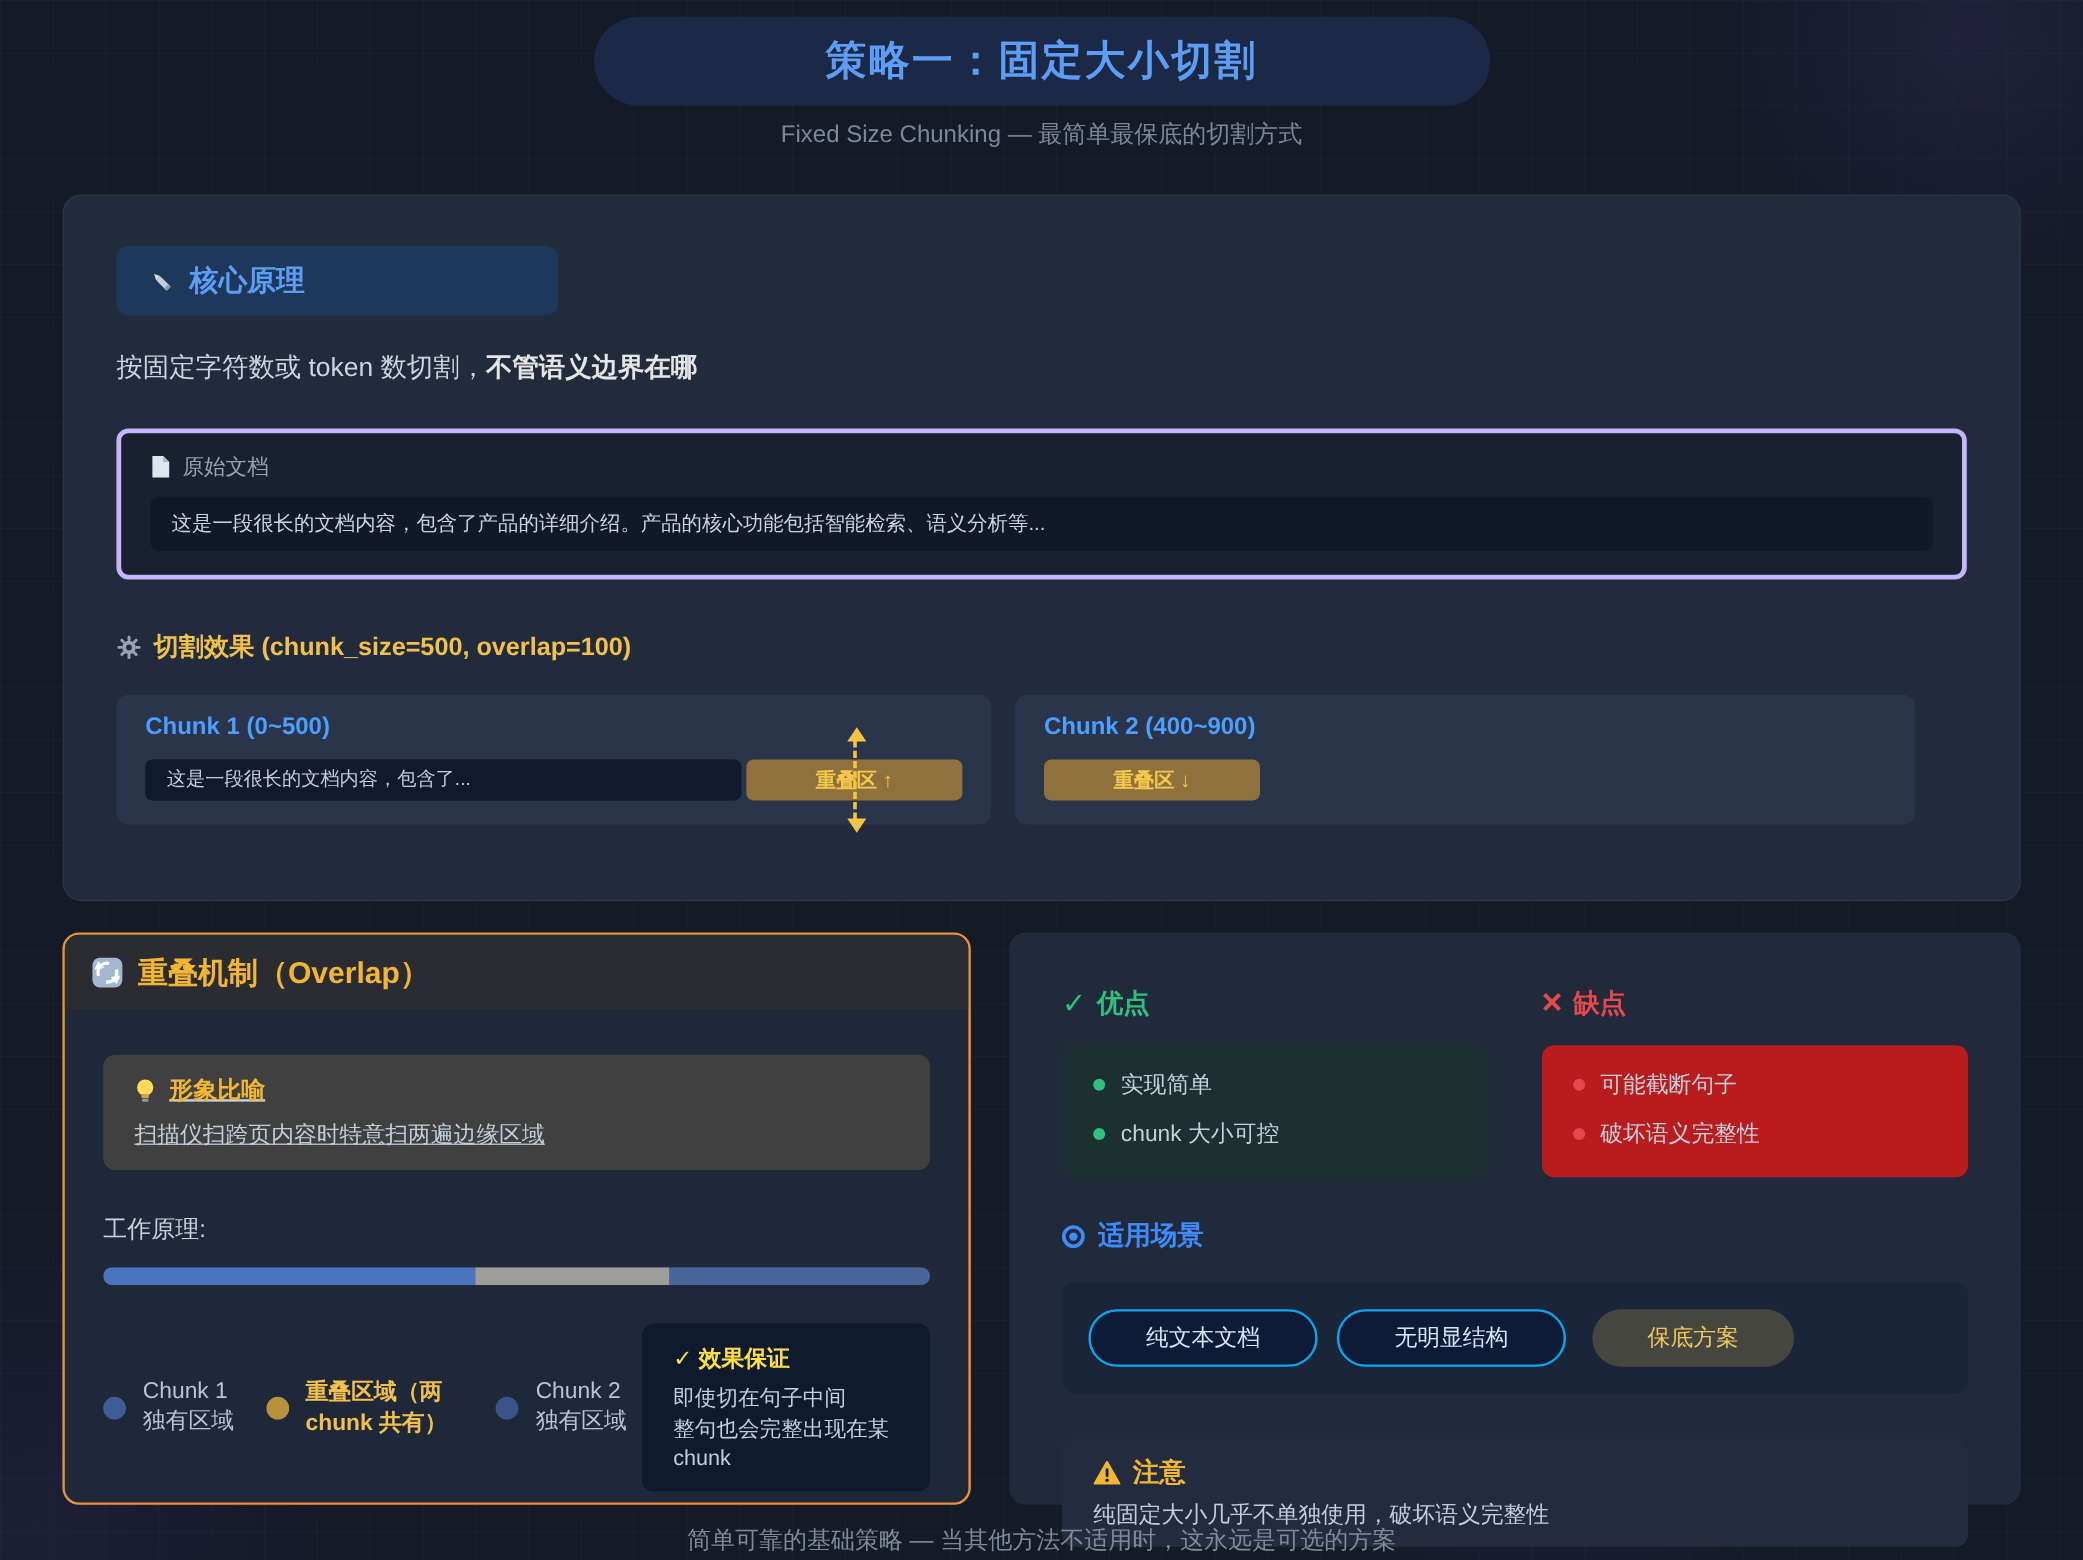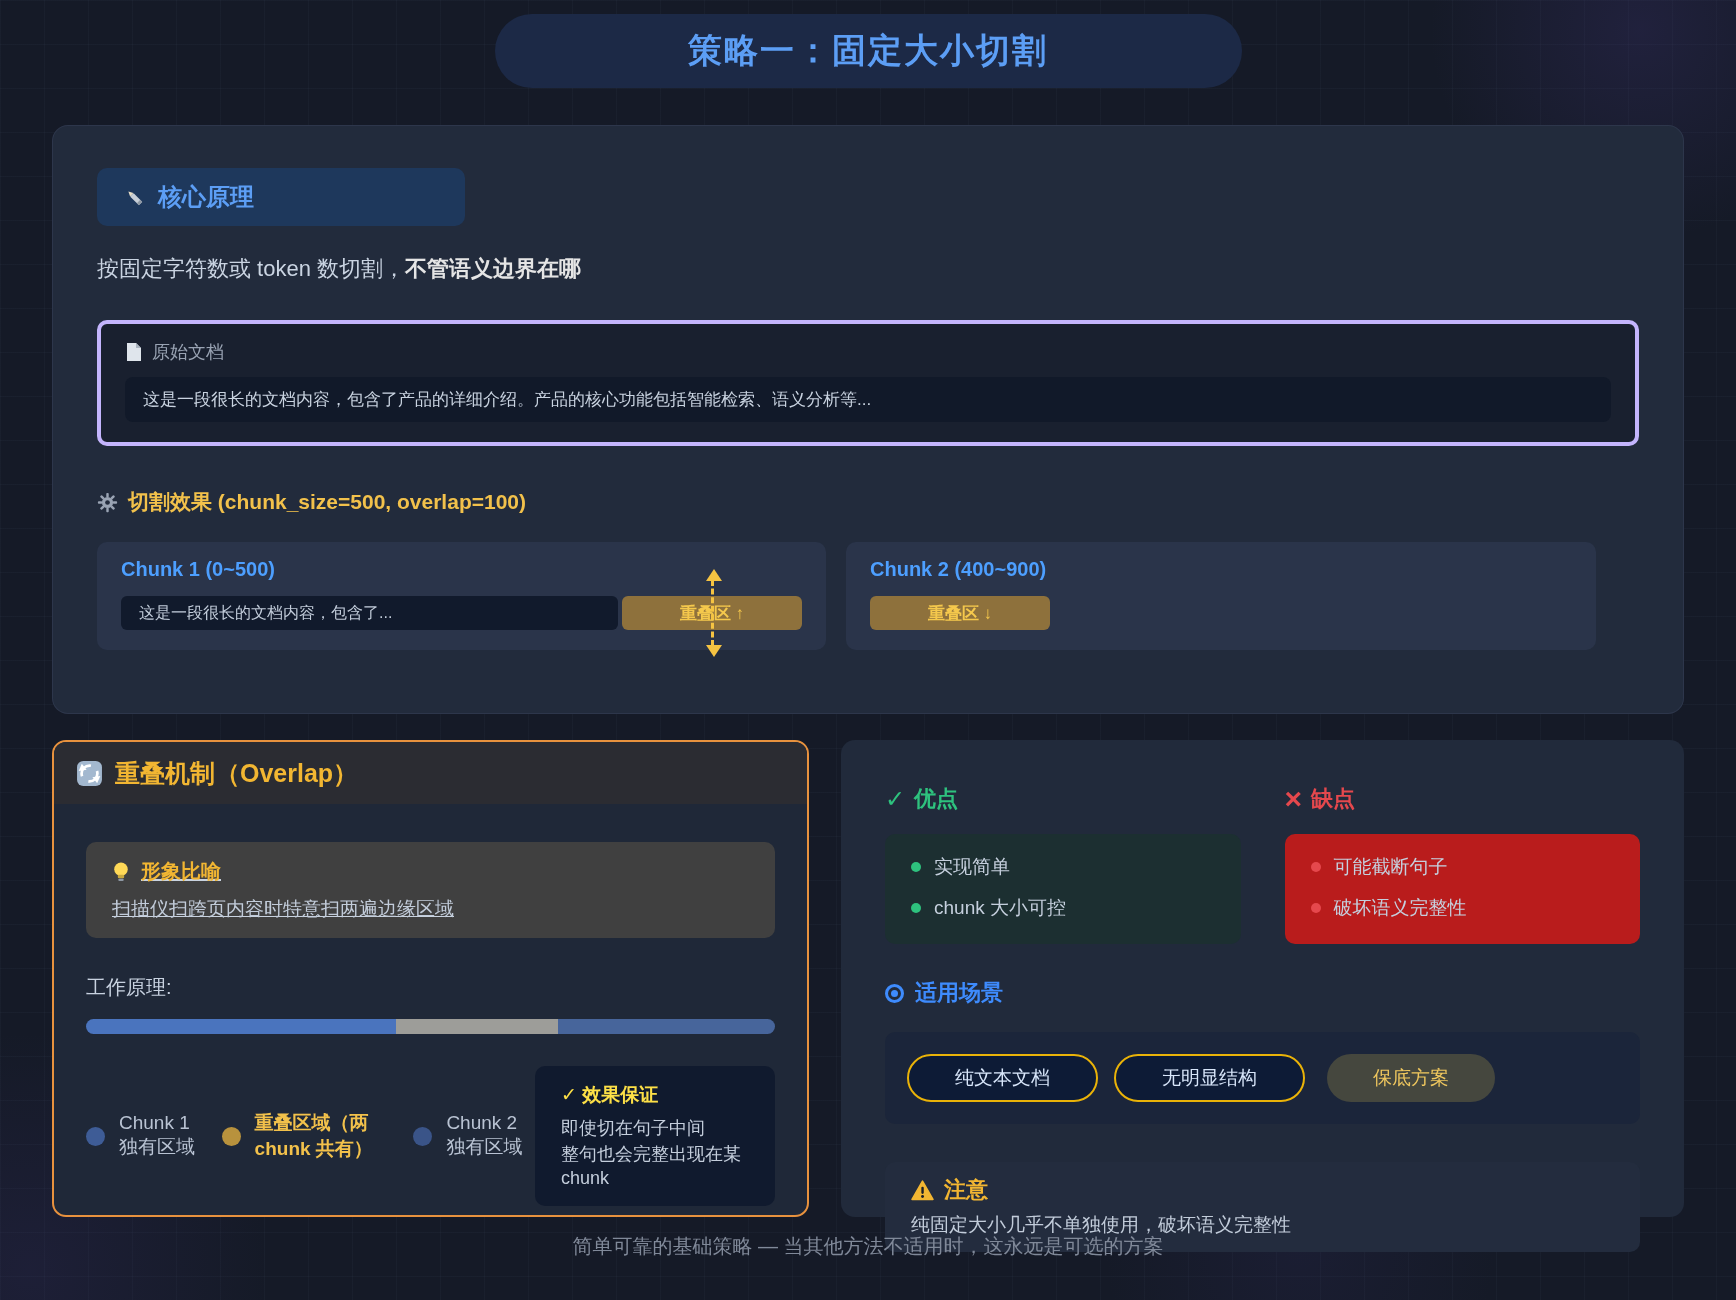--- a/index.html
+++ b/index.html
@@ -121,35 +121,36 @@
   .bullet.green { background:#2ec27e; } .bullet.red { background:#e5484d; }
   .scenario-title { margin-top:34px; display:flex; align-items:center; gap:11px;
     font-size:22px; font-weight:bold; color:#3e8bfd; }
   .ring { width:19px; height:19px; border:3px solid #3e8bfd; border-radius:50%;
     display:flex; align-items:center; justify-content:center; }
   .ring i { width:7px; height:7px; border-radius:50%; background:#3e8bfd; }
   .chips-panel { margin-top:24px; background:#1b253a; border-radius:10px; padding:22px; }
   .chips { display:flex; gap:16px; }
   .chip { height:48px; padding:0 46px; border-radius:24px; display:flex;
     align-items:center; justify-content:center; font-size:19px; cursor:pointer; }
-  .chip.outline { border:2px solid #eab308; background:#0d1b36; color:#d8e6fa; }
+  .chip.outline { border:2px solid #0ea5e9; background:#0d1b36; color:#d8e6fa; }
   .chip.filled { background:#45473e; color:#efc75e; margin-left:6px; }
   .note-panel { margin-top:38px; background:#232c3e; border-radius:10px; padding:13px 26px 14px; }
   .note-title { display:flex; align-items:center; gap:10px;
     font-size:22px; font-weight:bold; color:#f2b632; }
   .note-text { margin-top:7px; font-size:19px; color:#c2ccda; }
 
   .footer { margin-top:16px; text-align:center; font-size:20px; color:#808999; }
   .icon { flex:none; display:inline-flex; }
 </style>
 </head>
 <body>
 
 <div class="header">
   <div class="title-pill">策略一：固定大小切割</div>
+  <div class="subtitle">Fixed Size Chunking — 最简单最保底的切割方式</div>
 </div>
 
 <div class="card-main">
   <div class="badge">
     <span class="icon">
       <svg width="23" height="23" viewBox="0 0 24 24">
           <g transform="rotate(225 12 12)">
             <rect x="3" y="9.5" width="13" height="5" rx="1" fill="#c8cfd8"></rect>
             <rect x="3" y="9.5" width="3" height="5" fill="#8e98a4"></rect>
             <polygon points="16,9.5 21,12 16,14.5" fill="#e9dfc8"></polygon>

